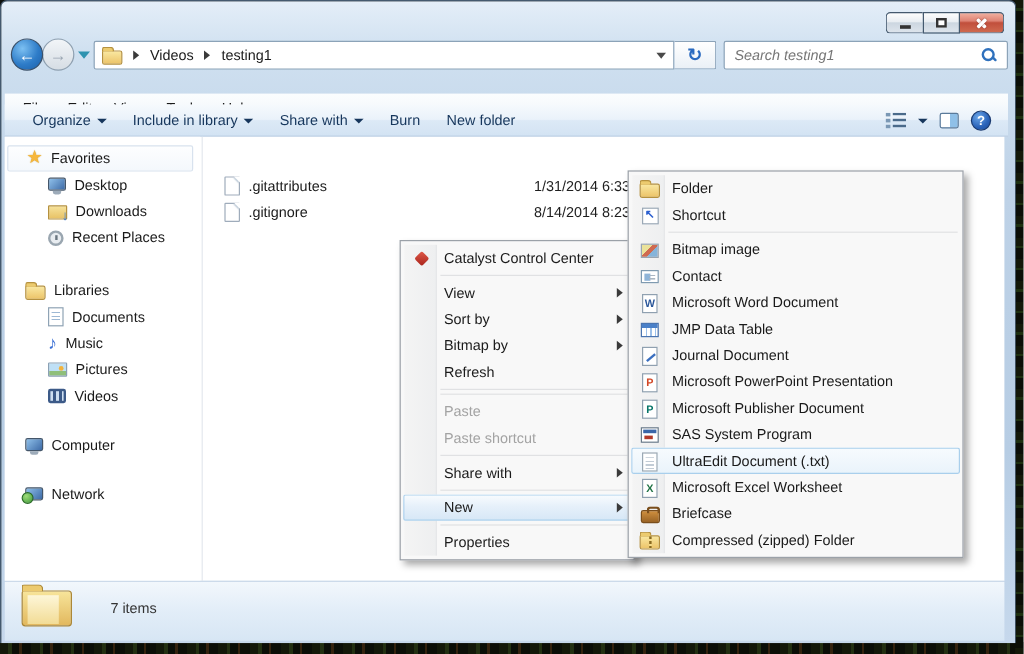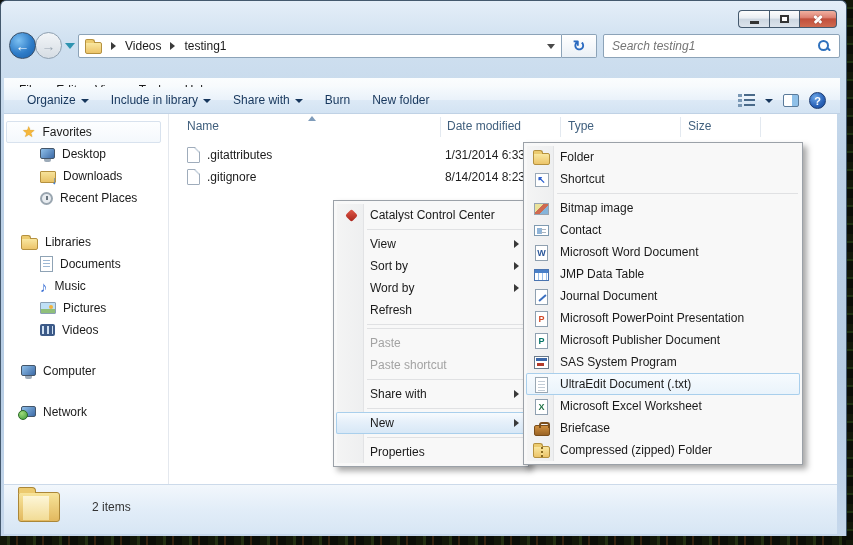--- a/index.html
+++ b/index.html
@@ -318,58 +318,47 @@
           </div>
         <div class="sb-gap-md"></div>
         <div class="sb-item lvl0">
             <span class="icn icn-network"></span>
             <span>Network</span>
           </div>
       </div>
       <div class="pane-divider"></div>
 
       <div class="filepane">
-        <div class="hdr">
-          <span class="h" style="left:18px">Name</span>
-          <span class="sort-asc"></span>
-          <span class="hsep" style="left:271px"></span>
-          <span class="h" style="left:278px">Date modified</span>
-          <span class="hsep" style="left:391px"></span>
-          <span class="h" style="left:399px">Type</span>
-          <span class="hsep" style="left:511px"></span>
-          <span class="h" style="left:519px">Size</span>
-          <span class="hsep" style="left:591px"></span>
-        </div>
         <div class="frow" style="top:31px">
           <span class="icn icn-page"></span>
           <span class="fname">.gitattributes</span>
           <span class="fdate">1/31/2014 6:33</span>
         </div>
         <div class="frow" style="top:53px">
           <span class="icn icn-page"></span>
           <span class="fname">.gitignore</span>
           <span class="fdate">8/14/2014 8:23</span>
         </div>
       </div>
     </div>
 
     <div class="statusbar">
       <span class="big-folder"></span>
-      <span class="status-text">2 items</span>
+      <span class="status-text">7 items</span>
     </div>
   </div>
 
   <div class="menu ctxmenu">
     <div class="mi"><span class="gutter-icn">
           <span class="icn icn-catalyst"></span>
         </span><span>Catalyst Control Center</span></div>
     <div class="msep"></div>
     <div class="mi"><span>View</span><span class="sub-arrow"></span></div>
     <div class="mi"><span>Sort by</span><span class="sub-arrow"></span></div>
-    <div class="mi"><span>Word by</span><span class="sub-arrow"></span></div>
+    <div class="mi"><span>Bitmap by</span><span class="sub-arrow"></span></div>
     <div class="mi"><span>Refresh</span></div>
     <div class="msep"></div>
     <div class="msep"></div>
     <div class="mi disabled"><span>Paste</span></div>
     <div class="mi disabled"><span>Paste shortcut</span></div>
     <div class="msep"></div>
     <div class="mi"><span>Share with</span><span class="sub-arrow"></span></div>
     <div class="msep"></div>
     <div class="mi hl"><span>New</span><span class="sub-arrow"></span></div>
     <div class="msep"></div>

